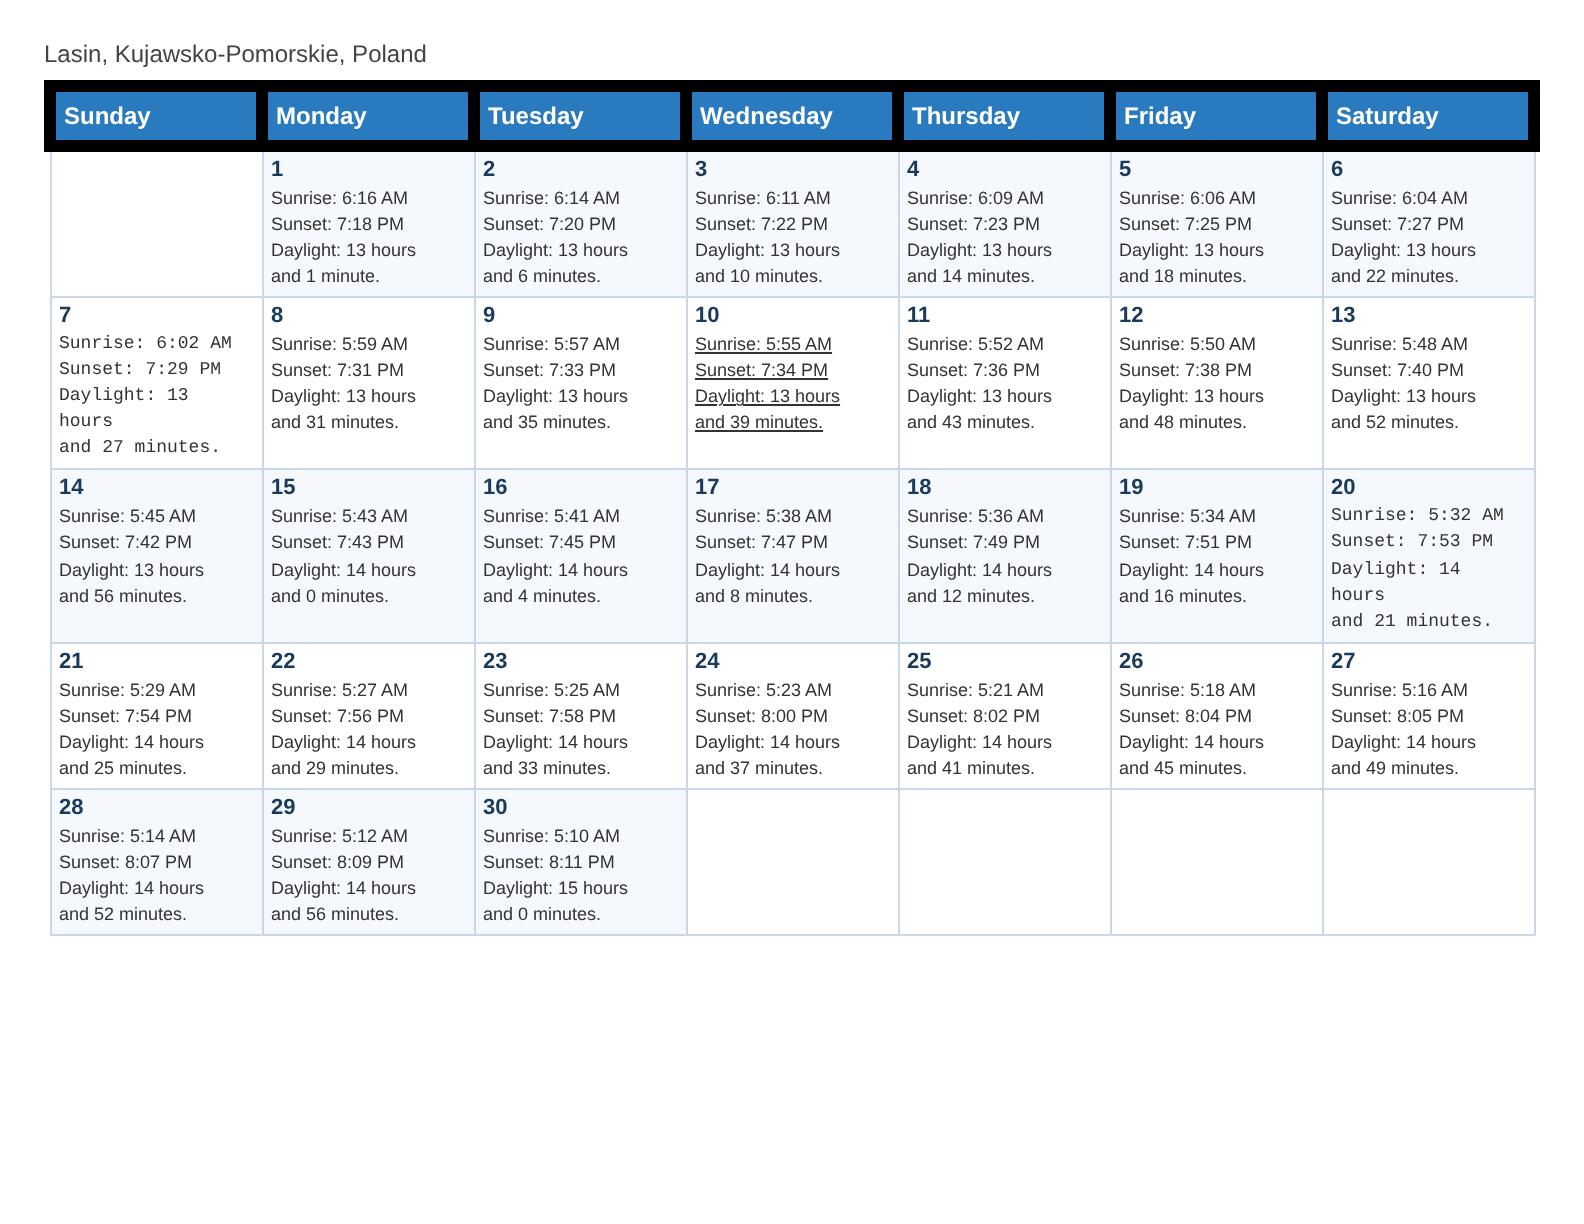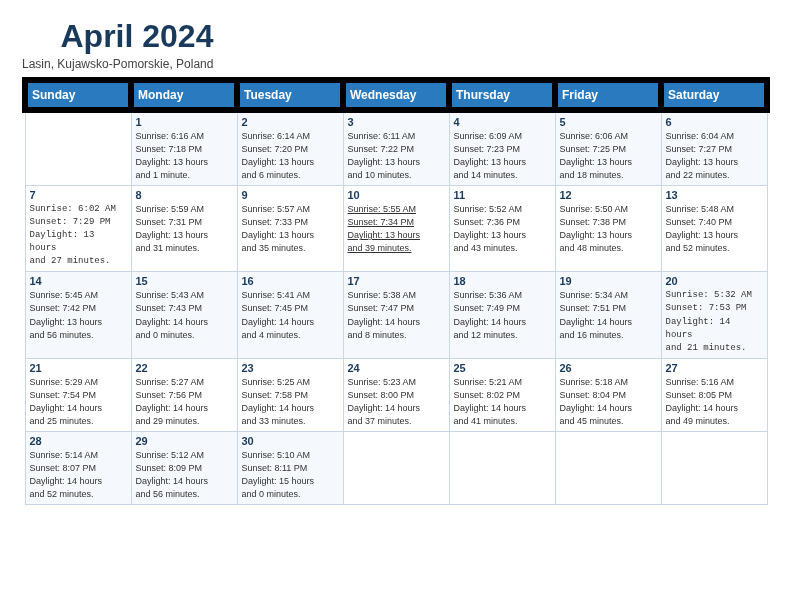--- a/index.html
+++ b/index.html
@@ -86,21 +86,20 @@
     .empty-cell {
       background: #fff !important;
     }
   </style>
 </head>
 <body>
 
 <div class="page">
   <div class="header-row">
     <div class="title-block">
-      <div class="month-title">April 2024</div>
       <div class="location-subtitle">Lasin, Kujawsko-Pomorskie, Poland</div>
     </div>
   </div>
 
   <table>
     <thead>
       <tr>
       <th>Sunday</th>
           <th>Monday</th>
           <th>Tuesday</th>

